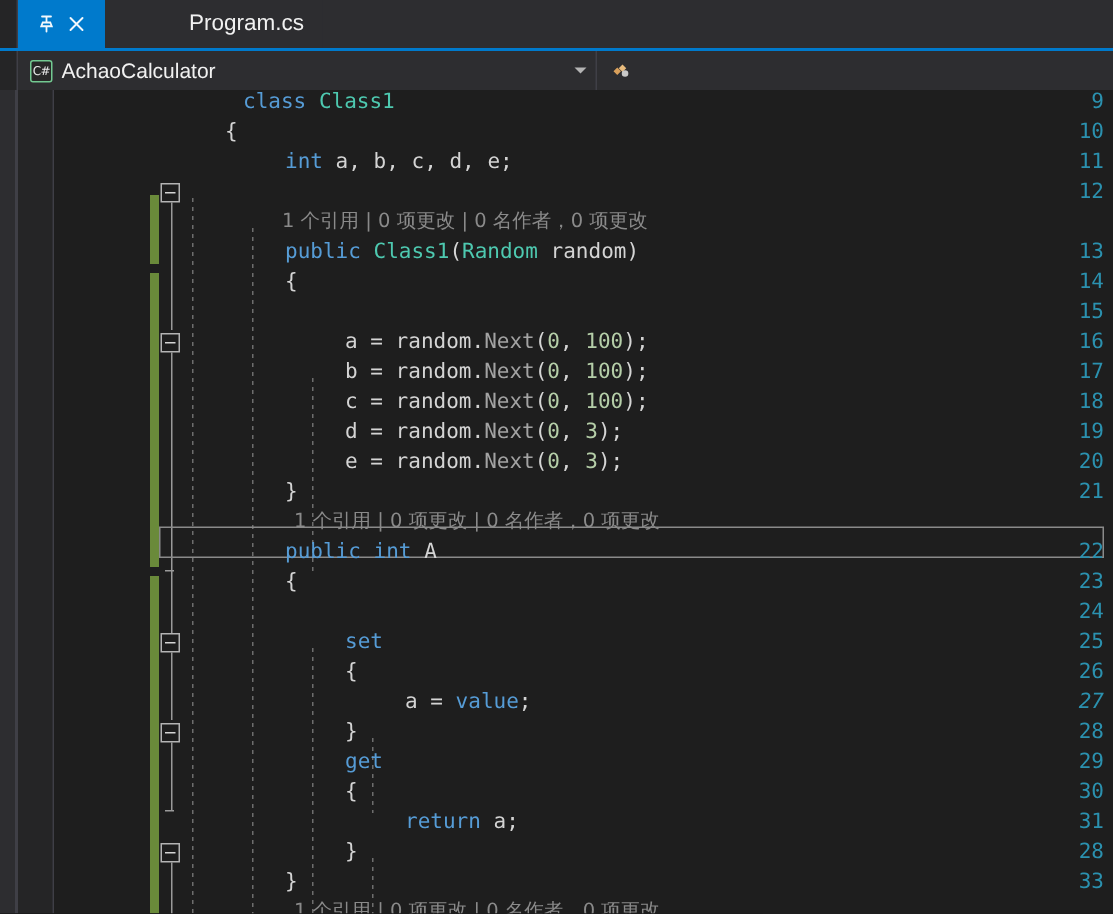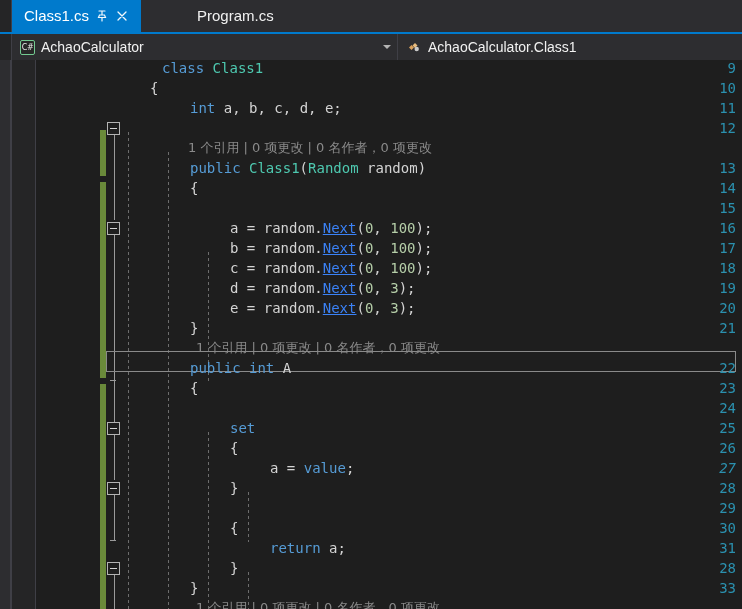--- a/index.html
+++ b/index.html
@@ -145,33 +145,32 @@
     white-space: pre;
   }
 
   
   .kw   { color: #569cd6; }
   .typ  { color: #4ec9b0; }
   .id   { color: #d4d4d4; }
   .num  { color: #b5cea8; }
   .op   { color: #d4d4d4; }
   .br   { color: #d4d4d4; }
-  .fn   { color: #3b82f6; text-decoration: underline; }
+  .fn   { color: #a3a3a3; }
   .plain{ color: #d4d4d4; }
 </style>
 </head>
 <body>
 
 <div id="app">
 
   <div class="tabbar">
     <div class="tab-gutter"></div>
 
     <div class="tab active">
-      <span class="tab-label">Class1.cs</span>
       <span class="tab-ico pin-ico">
         <svg width="14" height="14" viewBox="0 0 14 14">
           <path d="M4 2h6M7 2v4M4.5 6h5l1 2.5h-7zM7 8.5v3.5" stroke="#ffffff" stroke-width="1.2" fill="none" stroke-linecap="round"></path>
         </svg>
       </span>
       <span class="tab-ico close-ico">
         <svg width="14" height="14" viewBox="0 0 14 14">
           <path d="M3 3l8 8M11 3l-8 8" stroke="#ffffff" stroke-width="1.3" stroke-linecap="round"></path>
         </svg>
       </span>
@@ -198,21 +197,20 @@
     </div>
 
     <div class="nav-combo" style="flex:1;border-right:none">
       <span class="class-ico">
         <svg width="16" height="15" viewBox="0 0 16 15">
           <path d="M3 7.5 L5.5 5 L8 7.5 L5.5 10 Z" fill="#d9a05b"></path>
           <path d="M6.5 5.5 L9 3 L11.5 5.5 L9 8 Z" fill="#e8bb7d"></path>
           <path d="M8.5 9 a2.2 2.2 0 1 1 4.4 0 a2.2 2.2 0 1 1 -4.4 0" fill="#c9c9c9"></path>
         </svg>
       </span>
-      <span class="nav-combo-text">AchaoCalculator.Class1</span>
     </div>
   </div>
 
   <div class="editor">
     <div class="edge-rail-a"></div>
     <div class="edge-rail-b"></div>
     <div class="edge-rail-c"></div>
     <div class="edge-rail-d"></div>
     <div class="edge-rail-e"></div>
 
@@ -279,20 +277,21 @@
         <div class="code-row" style="top: 338px;"><span class="code-text" style="left: 230px;"></span></div>
         <div class="gutter-num" style="top: 358px;">25</div>
         <div class="code-row" style="top: 358px;"><span class="code-text" style="left: 230px;"><span class="kw">set</span></span></div>
         <div class="gutter-num" style="top: 378px;">26</div>
         <div class="code-row" style="top: 378px;"><span class="code-text" style="left: 230px;"><span class="br">{</span></span></div>
         <div class="gutter-num" style="top: 398px; font-style: italic;">27</div>
         <div class="code-row" style="top: 398px;"><span class="code-text" style="left: 270px;"><span class="id">a</span><span class="op"> = </span><span class="kw">value</span><span class="op">;</span></span></div>
         <div class="gutter-num" style="top: 418px;">28</div>
         <div class="code-row" style="top: 418px;"><span class="code-text" style="left: 230px;"><span class="br">}</span></span></div>
         <div class="gutter-num" style="top: 438px;">29</div>
+        <div class="code-row" style="top: 438px;"><span class="code-text" style="left: 230px;"><span class="kw">get</span></span></div>
         <div class="gutter-num" style="top: 458px;">30</div>
         <div class="code-row" style="top: 458px;"><span class="code-text" style="left: 230px;"><span class="br">{</span></span></div>
         <div class="gutter-num" style="top: 478px;">31</div>
         <div class="code-row" style="top: 478px;"><span class="code-text" style="left: 270px;"><span class="kw">return</span><span class="plain"> </span><span class="id">a</span><span class="op">;</span></span></div>
         <div class="gutter-num" style="top: 498px;">28</div>
         <div class="code-row" style="top: 498px;"><span class="code-text" style="left: 230px;"><span class="br">}</span></span></div>
         <div class="gutter-num" style="top: 518px;">33</div>
         <div class="code-row" style="top: 518px;"><span class="code-text" style="left: 190px;"><span class="br">}</span></span></div>
         <div class="codelens" style="top: 78px; left: 188px;">1 个引用 | 0 项更改 | 0 名作者，0 项更改</div>
         <div class="codelens" style="top: 278px; left: 196px;">1 个引用 | 0 项更改 | 0 名作者，0 项更改</div>

